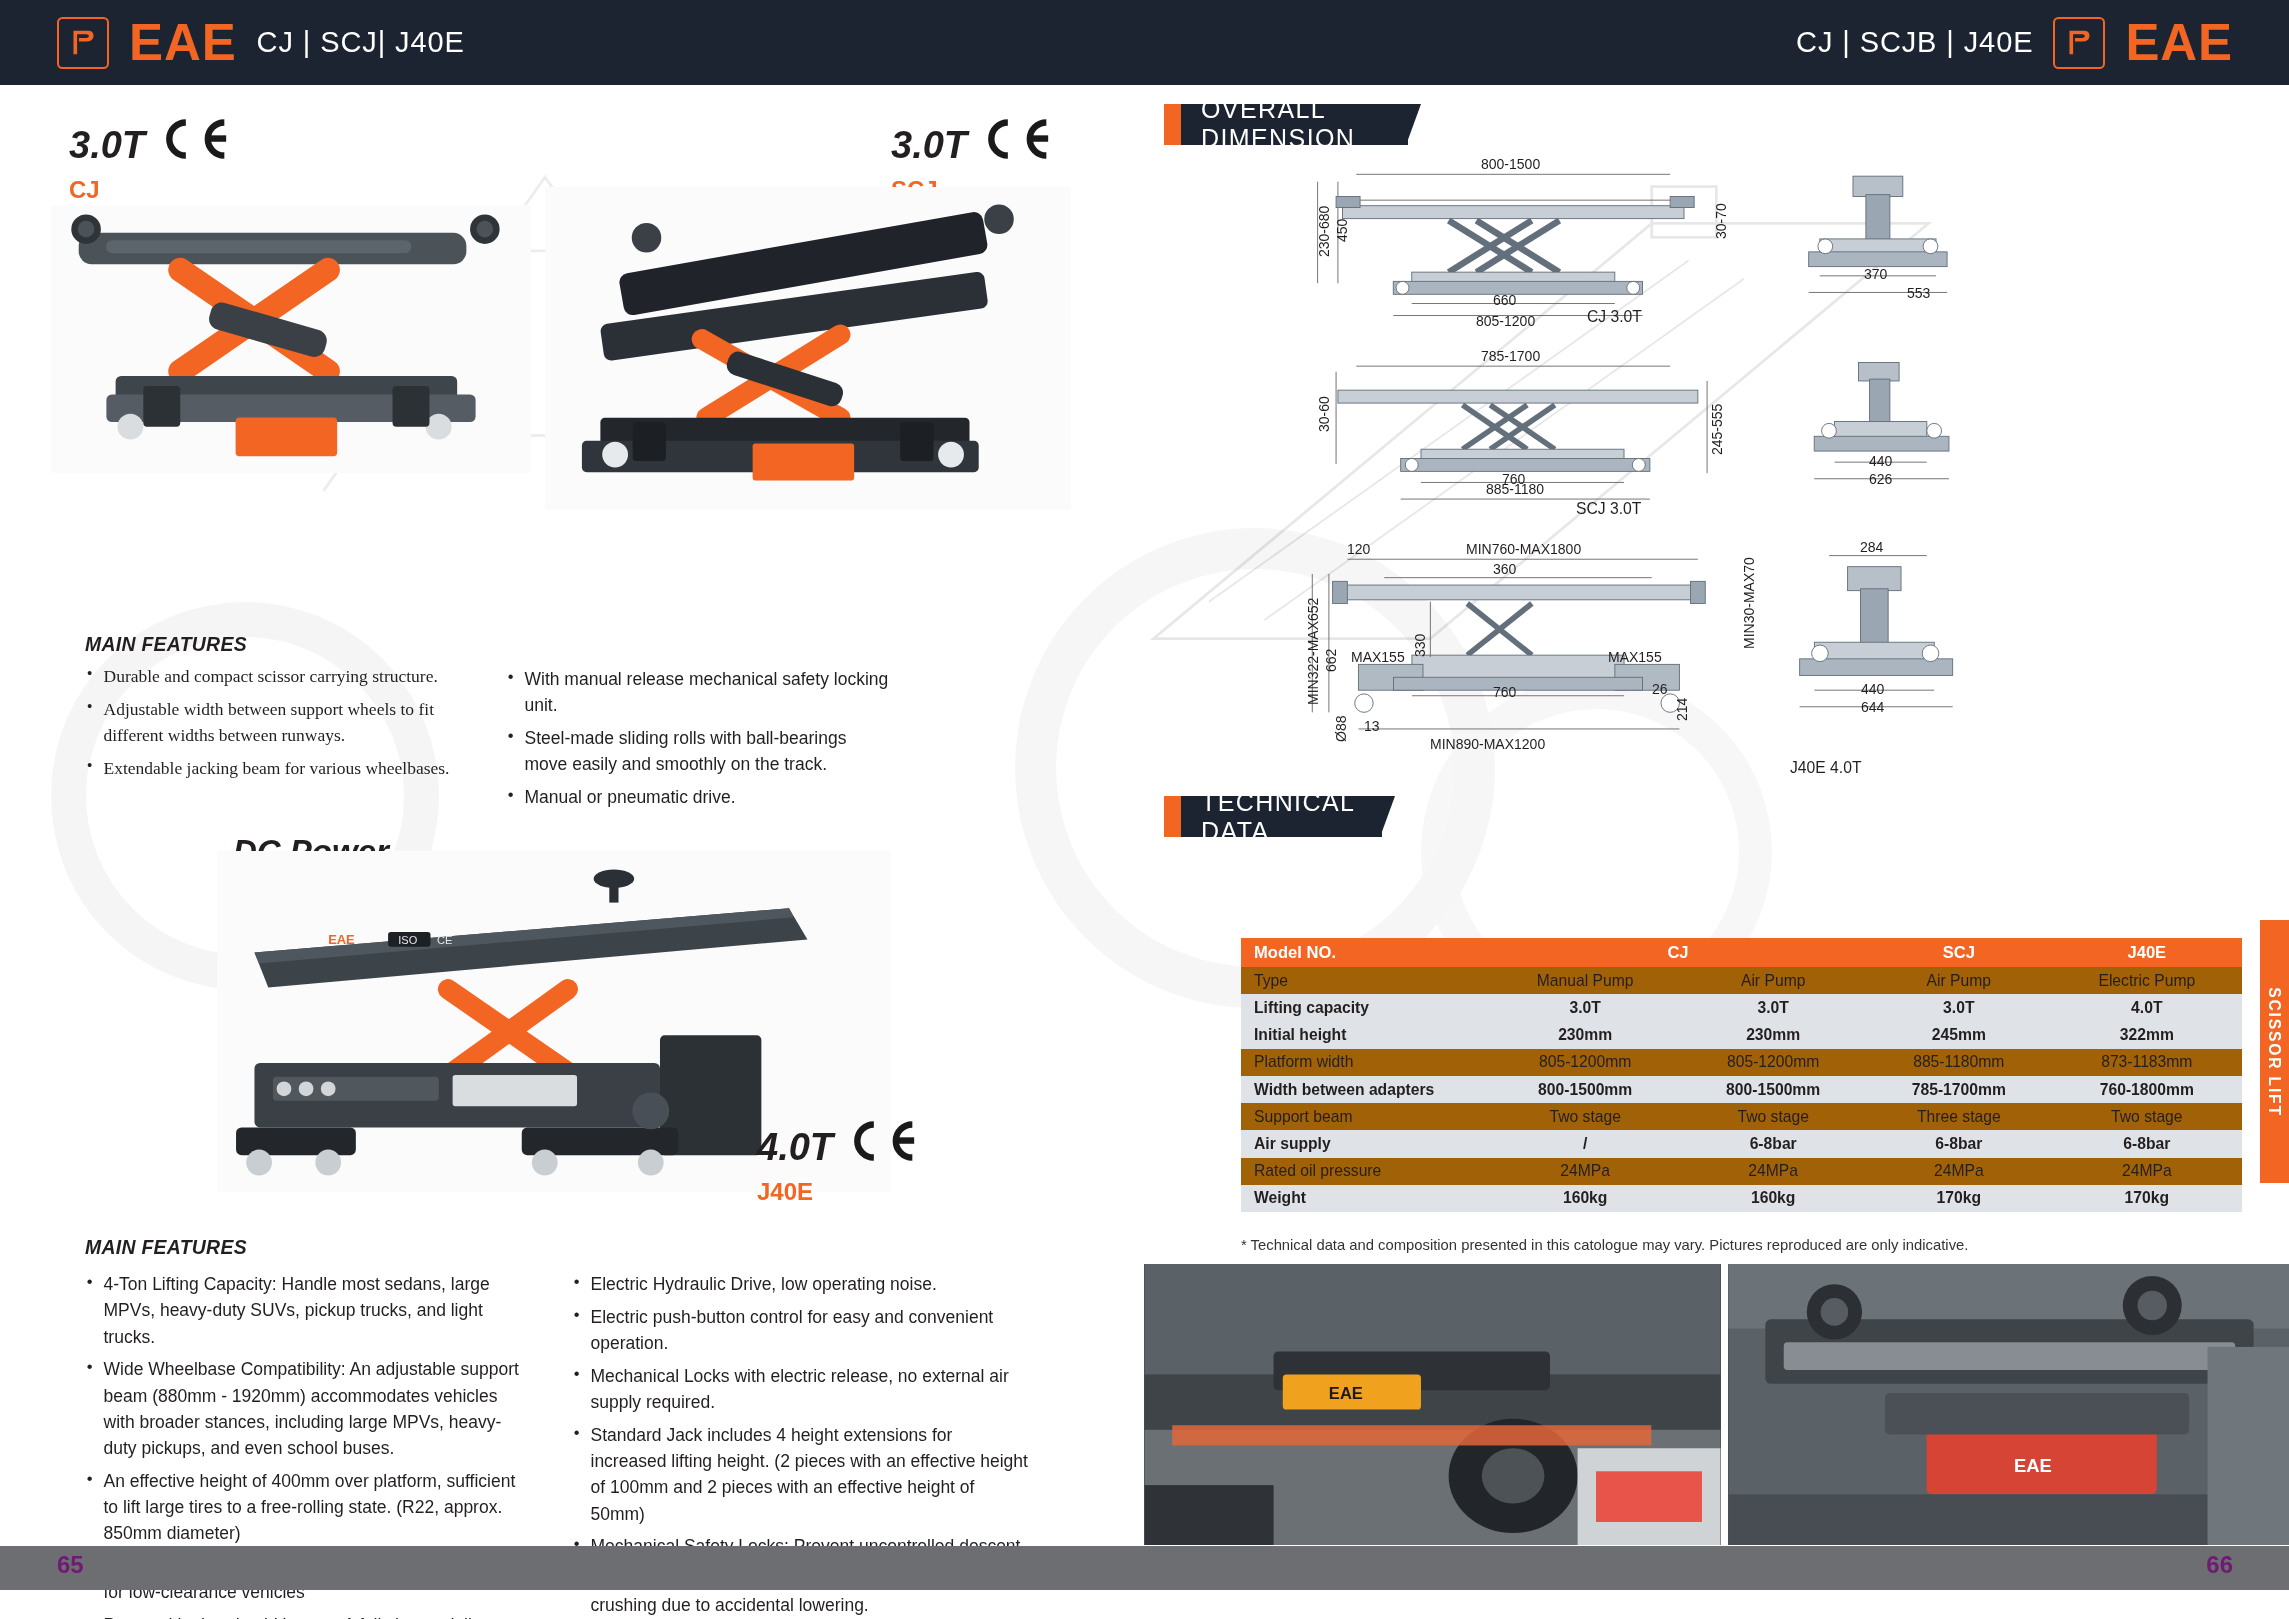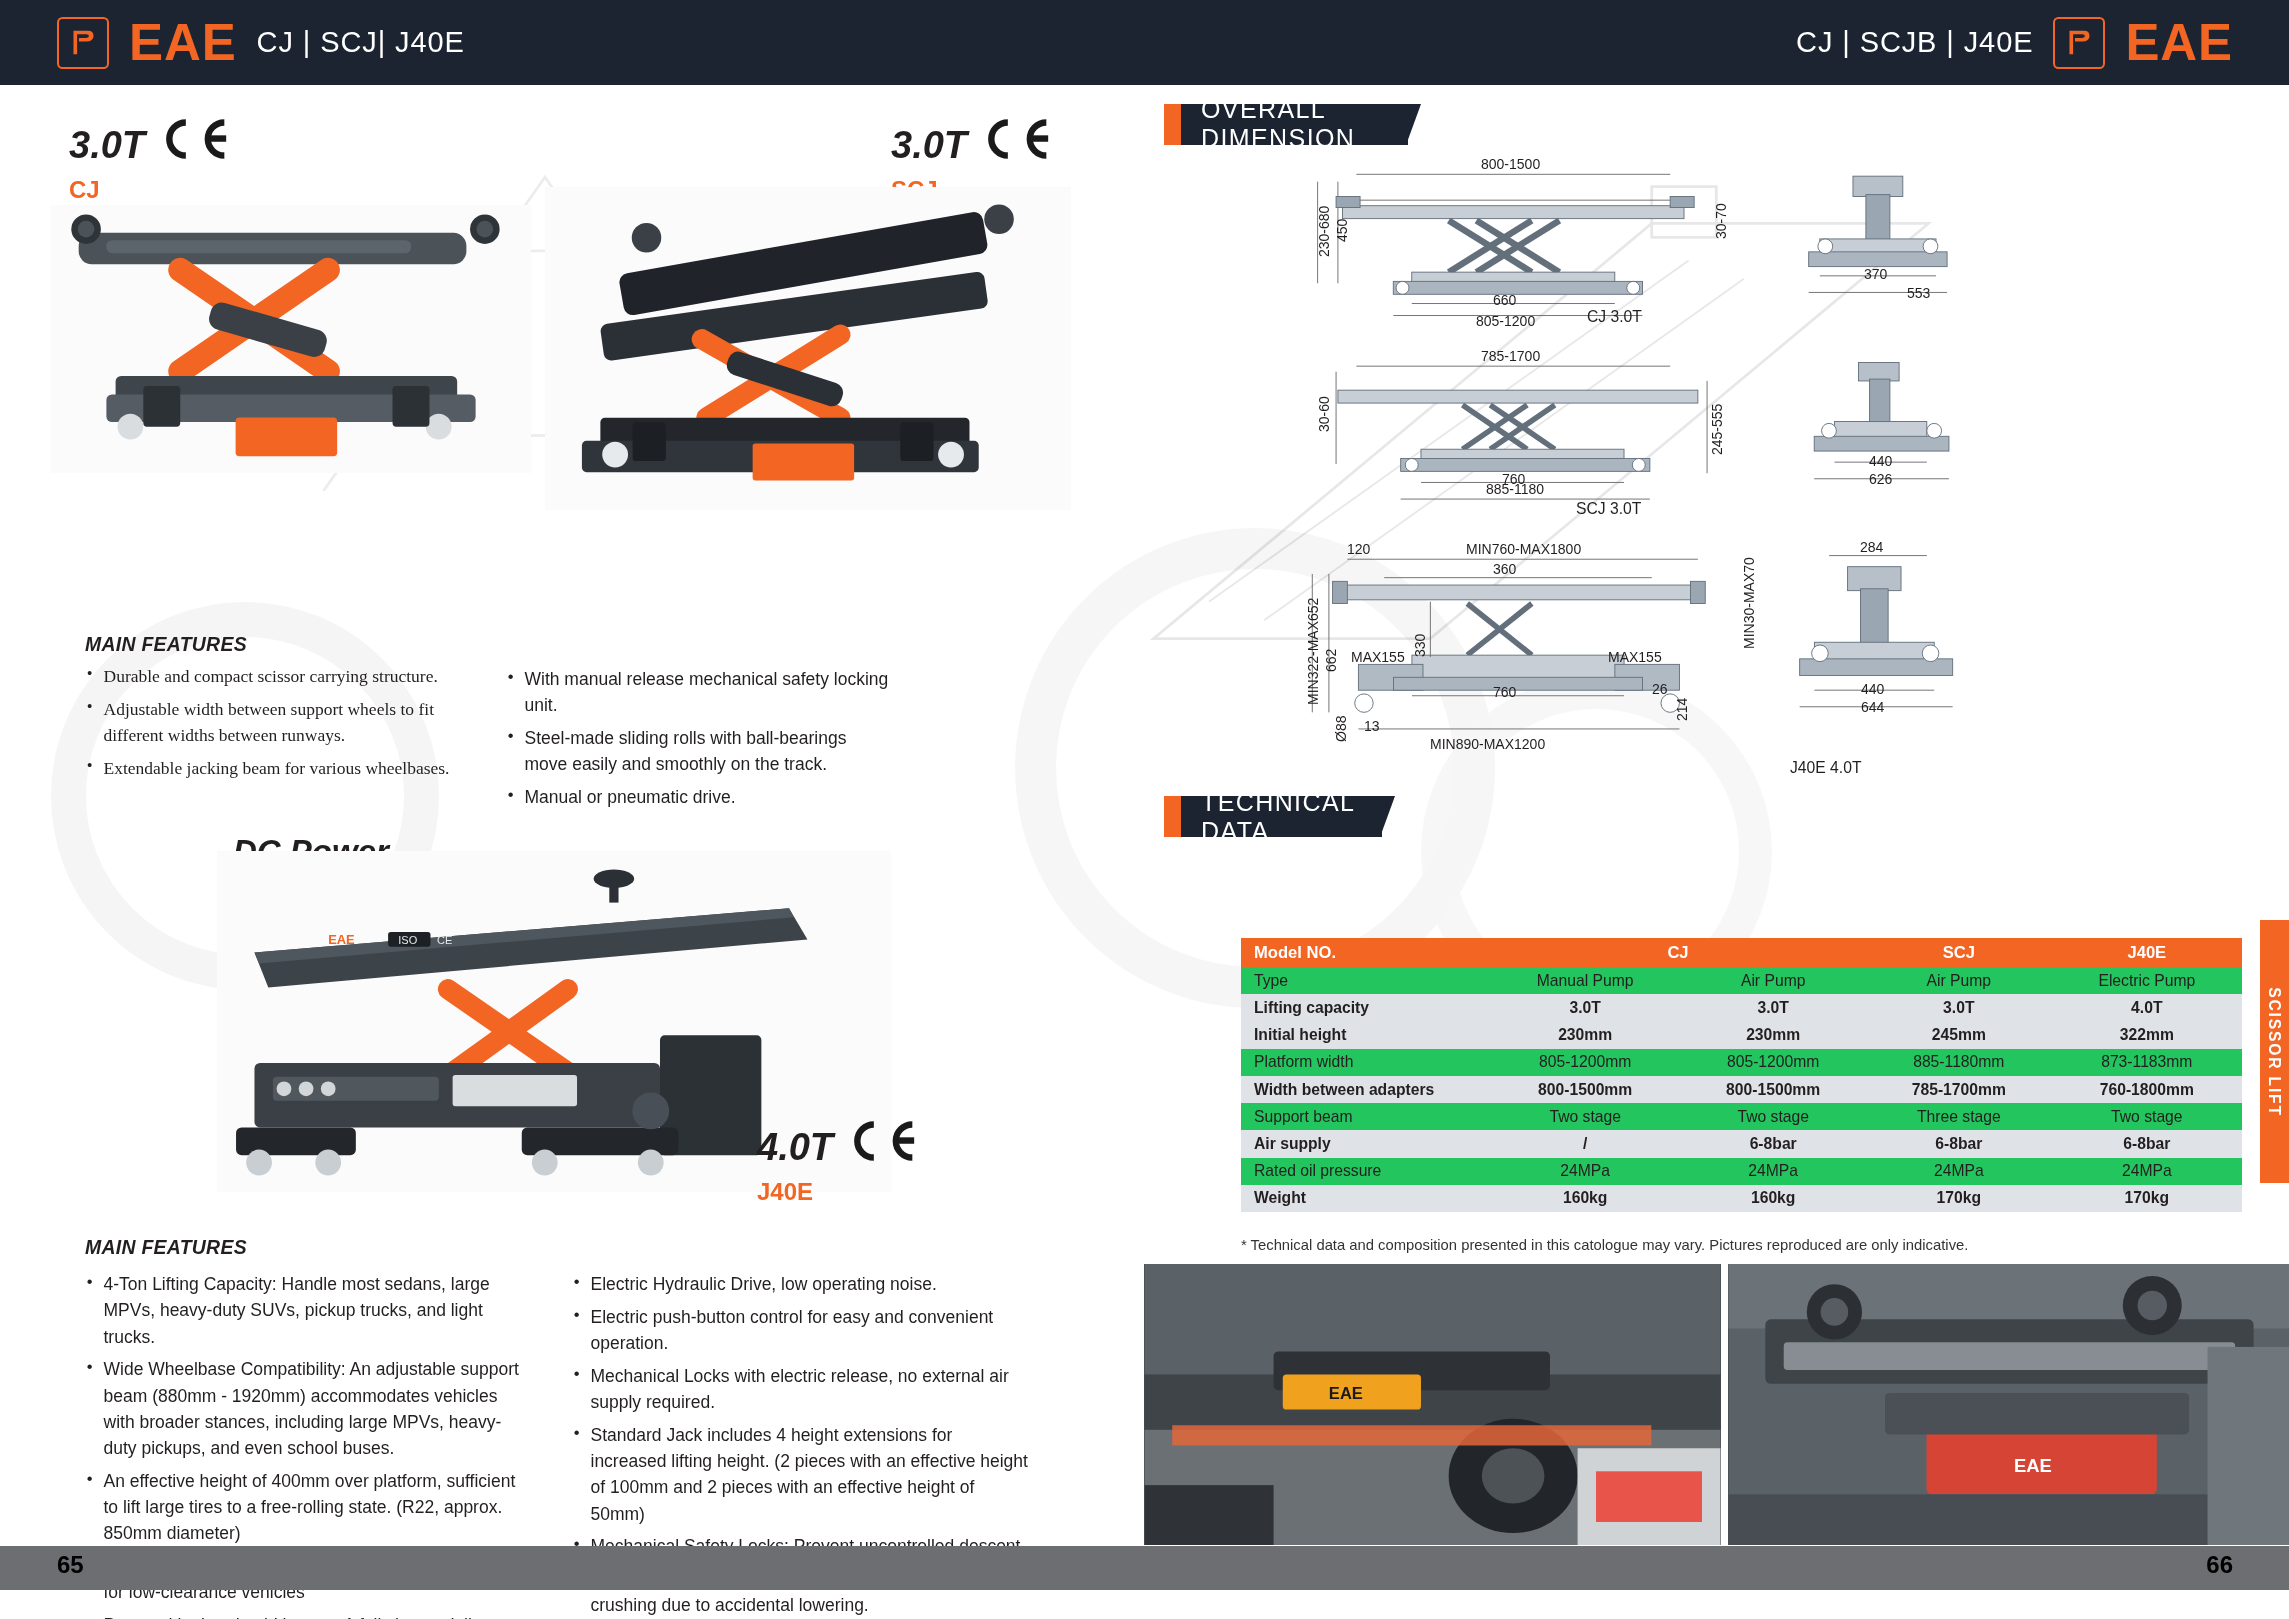--- a/index.html
+++ b/index.html
@@ -94,37 +94,37 @@
   table.tech {
     position:absolute; left:1241px; top:938px; width:1001px; border-collapse:collapse;
     font-size:15.7px;
   }
   table.tech th, table.tech td {
     text-align:center; padding:4.6px 3.7px; border:0;
   }
   table.tech thead th { background:#f26522; color:#ffffff; font-weight:bold; font-size:16.6px; }
   table.tech thead th.first { text-align:left; padding-left:13px; }
   table.tech td.first { text-align:left; padding-left:13px; }
-  table.tech tr.odd td { background:#22c55e; }
+  table.tech tr.odd td { background:#a16207; }
   table.tech tr.even td { background:#dfe3e7; }
   table.tech tr.bold td { font-weight:bold; }
 
   .tech-note { position:absolute; left:1241px; top:1237px; font-size:14.8px; color:#333; }
 
   .photo { position:absolute; background:#3d4348; overflow:hidden; }
 
   .side-tab {
     position:absolute; right:0; top:835px; width:29.5px; height:263px; background:#f26522;
   }
   .side-tab span {
     position:absolute; left:50%; top:50%; transform:translate(-50%,-50%) rotate(90deg);
     color:#fff; font-size:15.7px; letter-spacing:1.8px; white-space:nowrap; font-weight:bold;
   }
   .footer-strip { position:absolute; left:0; top:1546px; width:2290px; height:44px; background:#6d6e71; }
-  .pagenum { position:absolute; top:1551px; color:#000000; font-size:24px; font-weight:bold; }
+  .pagenum { position:absolute; top:1551px; color:#701a75; font-size:24px; font-weight:bold; }
   .pagenum.l { left:57px; }
   .pagenum.r { right:57px; }
 
   .divider { position:absolute; left:1144px; top:85px; width:0.9px; height:1461px; background:#e3e3e3; }
 </style>
 </head>
 <body>
 
 <div class="page">
 

